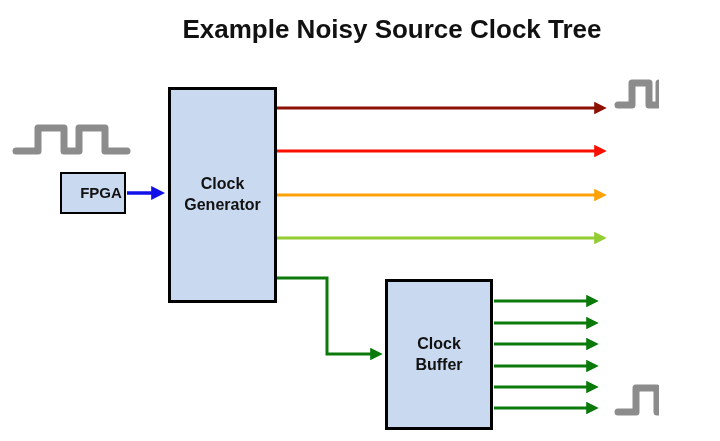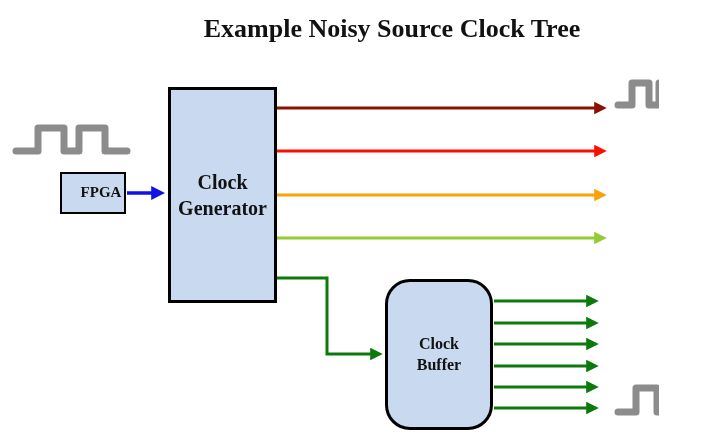--- a/index.html
+++ b/index.html
@@ -1,20 +1,20 @@
 <!DOCTYPE html>
 <html style="--box-fill: #C9D9F0; --box-border: #000000;"><head>
 <meta charset="utf-8">
 <style>
   html,body{margin:0;padding:0;background:#ffffff;}
   .stage{
     position:relative;
     width:659px;height:441px;
     background:#ffffff;
-    font-family:Liberation Serif, serif;
+    font-family:Liberation Sans, sans-serif;
     overflow:hidden;
   }
   .title{
     position:absolute;
     left:64px;top:14px;width:656px;
     margin:0;
     text-align:center;
     font-size:26px;
     font-weight:bold;
     color:#111111;
@@ -34,28 +34,28 @@
     line-height:1.3;
     padding-left:16px;
   }
   .node-fpga{
     left:60px;top:172px;width:66px;height:42px;
     border-width:2.5px;
     font-size:15px;
   }
   .node-generator{
     left:168px;top:87px;width:109px;height:216px;
-    font-size:20px;
+    font-size:16px;
     padding:0 8px;
+    justify-content:flex-end;
   }
   .node-buffer{
     left:385px;top:279px;width:108px;height:151px;
     font-size:16px;
     padding:0 11px;
-    border-radius:25px;
   }
   .wires{
     position:absolute;
     left:0;top:0;width:720px;height:441px;
   }
 </style>
 </head>
 <body>
 
 <div class="stage">

